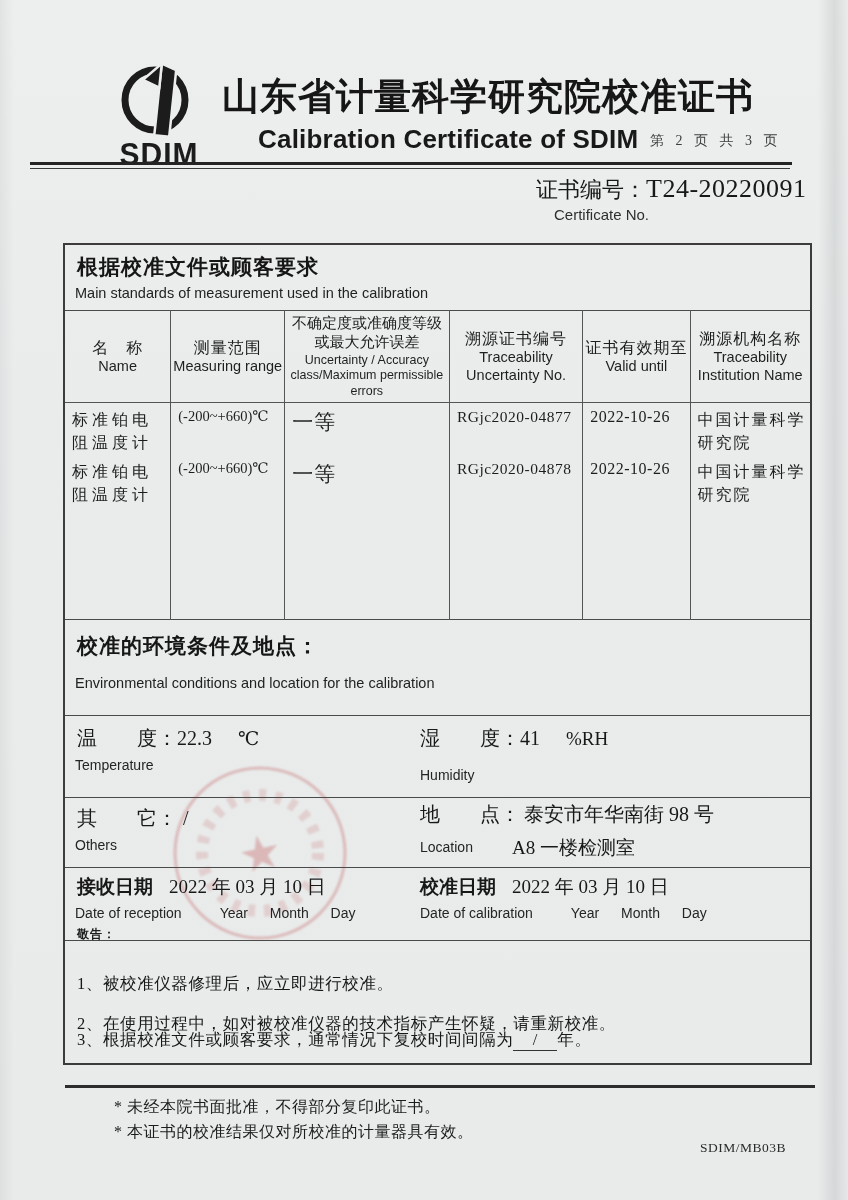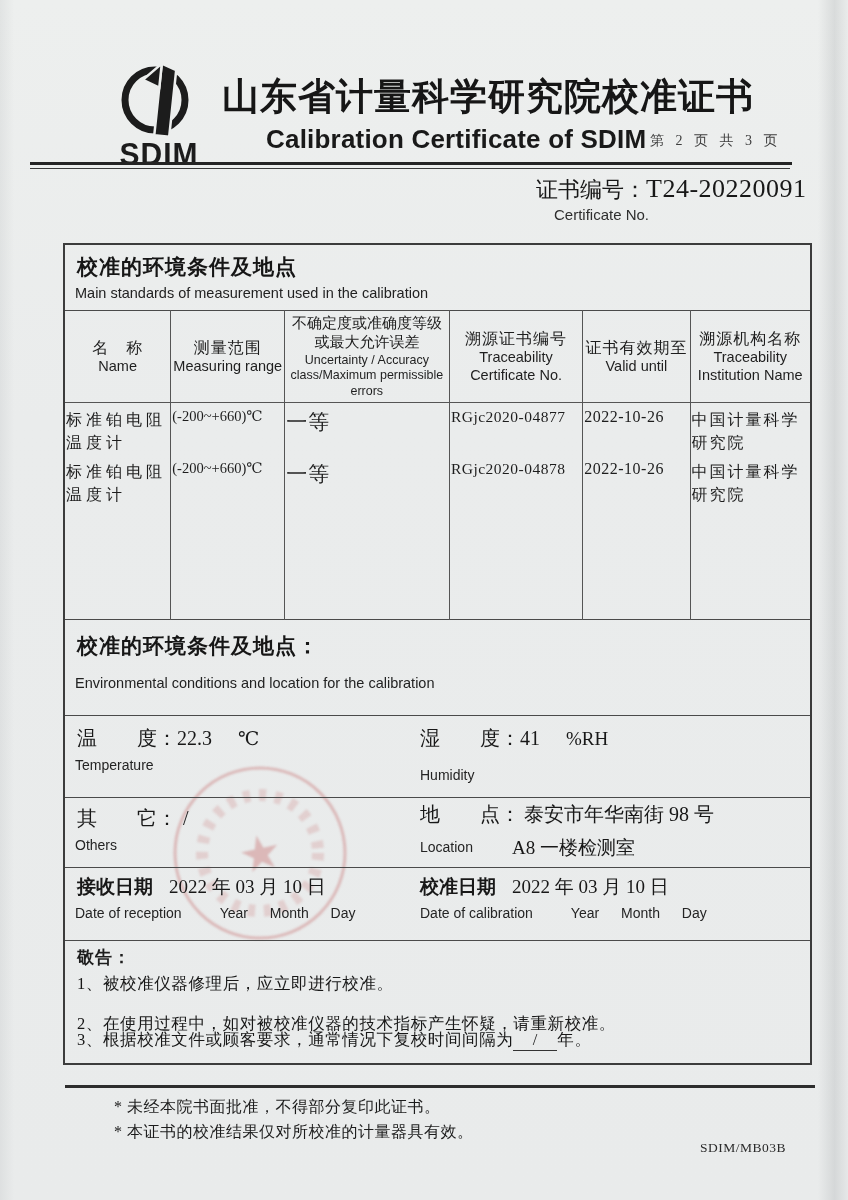--- a/index.html
+++ b/index.html
@@ -13,21 +13,21 @@
   .edge-shadow-left{position:absolute;left:0;top:0;width:14px;height:100%;
     background:linear-gradient(to right,rgba(120,126,130,0.10),rgba(0,0,0,0));}
   .en{font-family:"Liberation Sans","DejaVu Sans",sans-serif;}
 
   
   .logo{position:absolute;left:98px;top:62px;width:122px;text-align:center;}
   .logo-text{font-family:"Liberation Sans","DejaVu Sans",sans-serif;font-weight:bold;
     font-size:30px;letter-spacing:1px;color:#1c1c1c;margin-top:-6px;transform:scaleY(1.02);}
   .title-cn{position:absolute;left:222px;top:72px;font-size:37px;font-weight:bold;
     letter-spacing:1px;white-space:nowrap;color:#161616;}
-  .title-en{position:absolute;left:266px;top:124px;font-size:26px;font-weight:bold;
+  .title-en{position:absolute;left:258px;top:124px;font-size:26px;font-weight:bold;
     letter-spacing:0.2px;white-space:nowrap;color:#191919;}
   .page-info{position:absolute;left:650px;top:132px;font-size:14px;letter-spacing:4px;color:#3d3d3d;}
   .rule-thick{position:absolute;left:30px;top:162px;width:762px;height:3px;background:#242424;}
   .rule-thin{position:absolute;left:30px;top:168px;width:760px;height:1px;background:#3a3a3a;}
   .cert-no{position:absolute;left:536px;top:174px;font-size:22px;white-space:nowrap;color:#181818;}
   .cert-no .num{font-size:26px;letter-spacing:0.5px;}
   .cert-no-en{position:absolute;left:554px;top:206px;font-size:15px;color:#2e2e2e;}
 
   
   .main-box{position:absolute;left:63px;top:243px;width:745px;height:818px;
@@ -38,21 +38,21 @@
 
   table.std{position:absolute;left:0;top:65px;width:100%;height:310px;
     border-collapse:collapse;table-layout:fixed;
     border-top:1.5px solid #4a4a4a;border-bottom:1.5px solid #4a4a4a;}
   table.std th,table.std td{border-left:1.3px solid #555;}
   table.std th:first-child,table.std td:first-child{border-left:none;}
   table.std thead tr{height:92px;}
   table.std thead th{border-bottom:1.3px solid #555;font-weight:normal;
     text-align:center;vertical-align:middle;padding:2px;}
   table.std tr.data{height:52px;}
-  table.std td{vertical-align:top;text-align:left;padding:5px 3px 0 1px;}
+  table.std td{vertical-align:top;text-align:left;padding:5px 3px 0 7px;}
   .hc{font-size:16px;letter-spacing:1px;line-height:1.25;}
   .he{font-size:14.5px;line-height:1.2;color:#1f1f1f;}
   .hc.small{font-size:15px;letter-spacing:0;}
   .he.small{font-size:13px;transform:scaleX(0.96);transform-origin:center;}
   td .cjk{font-size:16px;letter-spacing:4px;line-height:1.45;}
   td .cjk.inst{letter-spacing:2px;}
   td .rng{font-size:14.5px;letter-spacing:0;}
   td .grade{font-size:21px;letter-spacing:1px;}
   td .certno{font-size:15.5px;letter-spacing:0.5px;}
   td .date{font-size:16px;letter-spacing:0.5px;}
@@ -61,21 +61,21 @@
   .hline{position:absolute;left:0;width:100%;height:1.4px;background:#4a4a4a;}
   .hl1{top:470px;} .hl2{top:552px;} .hl3{top:622px;} .hl4{top:695px;}
 
   .env-line{position:absolute;font-size:20px;white-space:nowrap;color:#181818;}
   .env-sub{position:absolute;font-size:14px;color:#242424;white-space:nowrap;}
   .val{font-size:20px;}
   .unit{margin-left:26px;font-size:19px;}
   .ymd{word-spacing:18px;margin-left:38px;}
   .blank{display:inline-block;min-width:44px;text-align:center;border-bottom:1.2px solid #333;}
 
-  .notice-title{position:absolute;left:12px;top:701px;font-size:17px;font-weight:bold;letter-spacing:1px;}
+  .notice-title{position:absolute;left:12px;top:681px;font-size:12px;font-weight:bold;letter-spacing:1px;}
   .notice-item{position:absolute;left:12px;font-size:16.5px;letter-spacing:0.6px;white-space:nowrap;color:#181818;}
   .ni1{top:728px;} .ni2{top:756px;margin-top:12px;} .ni3{top:784px;}
 
   
   .stamp{position:absolute;left:167px;top:760px;filter:blur(1.3px);z-index:0;}
   .main-box,.foot-rule,.footnote,.form-code{z-index:1;}
 
   
   .foot-rule{position:absolute;left:65px;top:1085px;width:750px;height:2.5px;background:#2d2d2d;}
   .footnote{position:absolute;left:114px;font-size:16px;letter-spacing:0.5px;color:#1c1c1c;white-space:nowrap;}
@@ -112,21 +112,21 @@
   <div class="rule-thick"></div>
   <div class="rule-thin"></div>
 
   <div class="cert-no">
     <span>证书编号：</span><span class="num">T24-20220091</span>
   </div>
   <div class="cert-no-en en">Certificate No.</div>
 
   <div class="main-box">
 
-    <div class="sec-title-cn st1-cn">校准的环境条件及地点</div>
+    <div class="sec-title-cn st1-cn">根据校准文件或顾客要求</div>
     <div class="sec-title-en st1-en en">Main standards of measurement used in the calibration</div>
 
     <table class="std">
       <colgroup>
         <col style="width:14.2%">
           <col style="width:15.3%">
           <col style="width:22.1%">
         <col style="width:17.9%">
           <col style="width:14.4%">
           <col>
@@ -140,21 +140,21 @@
           <th>
             <div class="hc">测量范围</div>
             <div class="he en">Measuring range</div>
           </th>
           <th>
             <div class="hc small">不确定度或准确度等级或最大允许误差</div>
             <div class="he small en">Uncertainty / Accuracy class/Maximum permissible errors</div>
           </th>
           <th>
             <div class="hc">溯源证书编号</div>
-            <div class="he en">Traceability Certificate No.</div>
+            <div class="he en">Traceability Uncertainty No.</div>
           </th>
           <th>
             <div class="hc">证书有效期至</div>
             <div class="he en">Valid until</div>
           </th>
           <th>
             <div class="hc">溯源机构名称</div>
             <div class="he en">Traceability Institution Name</div>
           </th>
         </tr>

